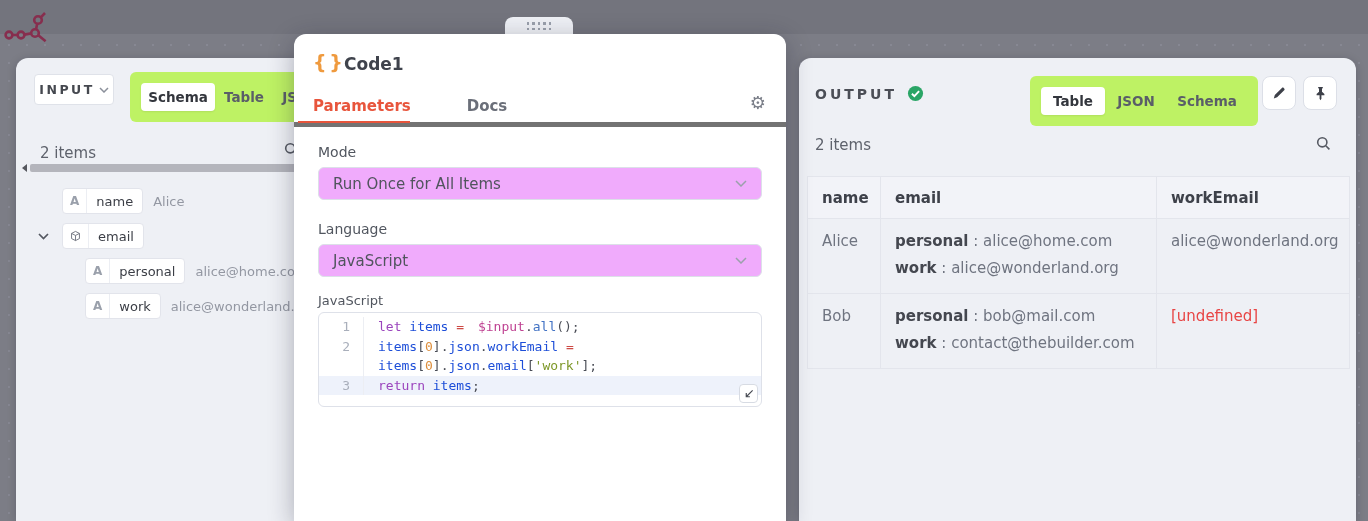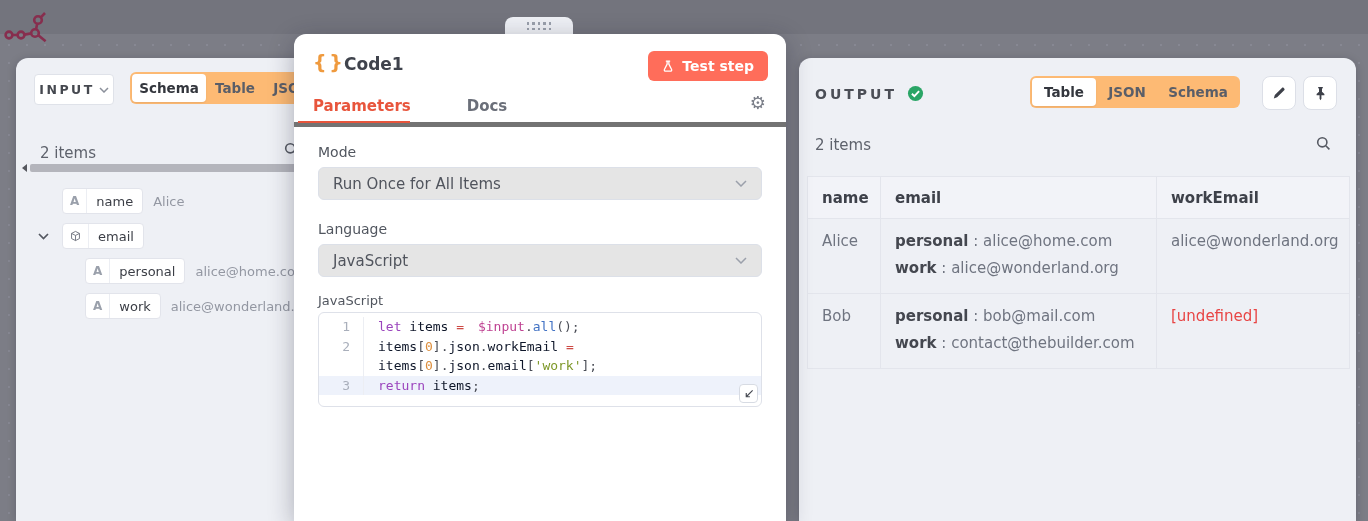--- a/index.html
+++ b/index.html
@@ -15,21 +15,21 @@
   .back .arr{font-size:17px;line-height:1;}
   .node-glyph{position:absolute;left:2px;top:12px;z-index:6;}
   
   .panel{position:absolute;top:58px;bottom:0;background:#eef0f5;border-radius:12px 12px 0 0;
     box-shadow:0 2px 10px rgba(20,20,35,.22);z-index:10;overflow:hidden;}
   #input-panel{left:16px;width:304px;}
   #output-panel{left:799px;width:557px;}
   .panel-title{font-size:14px;font-weight:600;letter-spacing:3px;color:#4b4e56;}
   .count{font-size:15px;color:#5e626c;}
   
-  .seg{position:absolute;display:flex;background:#fdba74;border-radius:6px;padding:2px;height:28px;}
+  .seg{position:absolute;display:flex;background:#bef264;border-radius:6px;padding:11px;height:28px;}
   .seg .tab{font-size:13.5px;font-weight:600;color:#5a5e68;display:flex;align-items:center;justify-content:center;
     border-radius:4px;cursor:pointer;}
   .seg .tab.active{background:#fff;color:#33363d;font-weight:700;box-shadow:0 1px 2px rgba(0,0,0,.08);}
   
   .inp-select{position:absolute;left:18px;top:16px;width:78px;height:29px;background:#fff;
     border:1px solid #dfe2e9;border-radius:4px;display:flex;align-items:center;justify-content:center;gap:4px;cursor:pointer;}
   .inp-select span{font-size:12.5px;font-weight:600;letter-spacing:2.5px;color:#45484f;}
   #input-tabs{left:114px;top:14px;}
   #input-tabs .tab:nth-child(1){width:74px;}
   #input-tabs .tab:nth-child(2){width:58px;}
@@ -61,36 +61,36 @@
     border-radius:6px;color:#fff;font-size:14px;font-weight:600;display:flex;align-items:center;gap:8px;cursor:pointer;
     font-family:inherit;}
   .m-tabs{position:relative;height:32px;border-bottom:5px solid #737373;display:flex;align-items:center;}
   .m-tab{font-size:15px;font-weight:600;color:#6b6f79;cursor:pointer;}
   .m-tab.active{color:#e8553c;}
   .m-tab.t1{margin-left:19px;}
   .m-tab.t2{margin-left:56px;}
   .m-underline{position:absolute;left:4px;bottom:-1px;width:112px;height:2.5px;background:#e8553c;}
   .m-gear{position:absolute;right:20px;top:4px;font-size:18px;color:#7a7e88;cursor:pointer;line-height:1;}
   .f-label{position:absolute;left:24px;font-size:14px;color:#51565f;}
-  .select{position:absolute;left:24px;width:444px;height:33px;background:#e5e5e5;border:1px solid #dce0e8;
+  .select{position:absolute;left:24px;width:444px;height:33px;background:#f0abfc;border:1px solid #dce0e8;
     border-radius:6px;display:flex;align-items:center;cursor:pointer;box-sizing:border-box;gap:37px;}
   .select .val{font-size:15px;color:#50545d;margin-left:14px;flex:1;}
   .select svg{margin-right:14px;}
   #mode-select{top:133px;}  #lang-select{top:210px;}
   .lbl-mode{top:110px;} .lbl-lang{top:187px;} .lbl-js{top:259px;font-size:13px;}
   
   .editor{position:absolute;left:24px;top:278px;width:444px;height:95px;border:1px solid #dee1e9;
     border-radius:6px;background:#fff;overflow:hidden;box-sizing:border-box;cursor:text;}
   .cl{display:flex;height:19.5px;font-family:"DejaVu Sans Mono",monospace;font-size:13px;line-height:19.5px;}
   .cl:first-child{margin-top:4px;}
   .cl .g{width:45px;box-sizing:border-box;text-align:right;padding-right:13px;color:#a9afbb;
     border-right:1px solid #eceef3;flex:none;}
   .cl .c{padding-left:14px;white-space:pre;}
   .cl.active{background:#eef2fb;}
-  .tk-kw{color:#9b45bd;} .tk-var{color:#0f172a;} .tk-op{color:#cd4a45;} .tk-special{color:#bf4292;margin-left:6px;}
+  .tk-kw{color:#9b45bd;} .tk-var{color:#1d4ed8;} .tk-op{color:#cd4a45;} .tk-special{color:#bf4292;margin-left:6px;}
   .tk-fn{color:#4272c4;} .tk-num{color:#dd8e3c;} .tk-str{color:#7d9727;} .tk-p{color:#4a4d56;}
   .expand-btn{position:absolute;right:3px;bottom:3px;width:17px;height:17px;background:#fff;
     border:1px solid #d7dbe3;border-radius:4px;display:flex;align-items:center;justify-content:center;cursor:pointer;}
   
   .hint{position:absolute;left:24px;top:385px;width:444px;box-sizing:border-box;background:#fcf4e3;
     border-left:4px solid #edd09e;border-radius:3px;padding:11px 14px;font-size:13px;line-height:17px;color:#7a7e89;}
   .hint-link{color:#e8583f;font-weight:600;cursor:pointer;}
   .hint-code{font-family:"DejaVu Sans Mono",monospace;font-size:12.5px;color:#62666f;}
   
   .out-title{position:absolute;left:16px;top:27px;display:flex;align-items:center;gap:10px;}
@@ -205,26 +205,20 @@
         <i></i>
         <i></i>
         <i></i>
       </div>
   </div>
 
   <div id="modal">
     <div class="m-head">
       <span class="m-icon">{ }</span>
       <span class="m-title">Code1</span>
-      <button class="test-btn">
-        <svg width="12" height="14" viewBox="0 0 14 14">
-            <path d="M5 1.2h4M6 1.2v3.6L2.8 11a1.4 1.4 0 0 0 1.3 2h5.8a1.4 1.4 0 0 0 1.3-2L8 4.8V1.2" fill="none" stroke="#fff" stroke-width="1.5" stroke-linecap="round" stroke-linejoin="round"></path>
-          </svg>
-        <span>Test step</span>
-      </button>
     </div>
     <div class="m-tabs">
       <span class="m-tab t1 active">Parameters</span>
       <span class="m-tab t2">Docs</span>
       <span class="m-underline"></span>
       <span class="m-gear">⚙</span>
     </div>
 
     <div class="f-label lbl-mode">Mode</div>
     <div class="select" id="mode-select">

